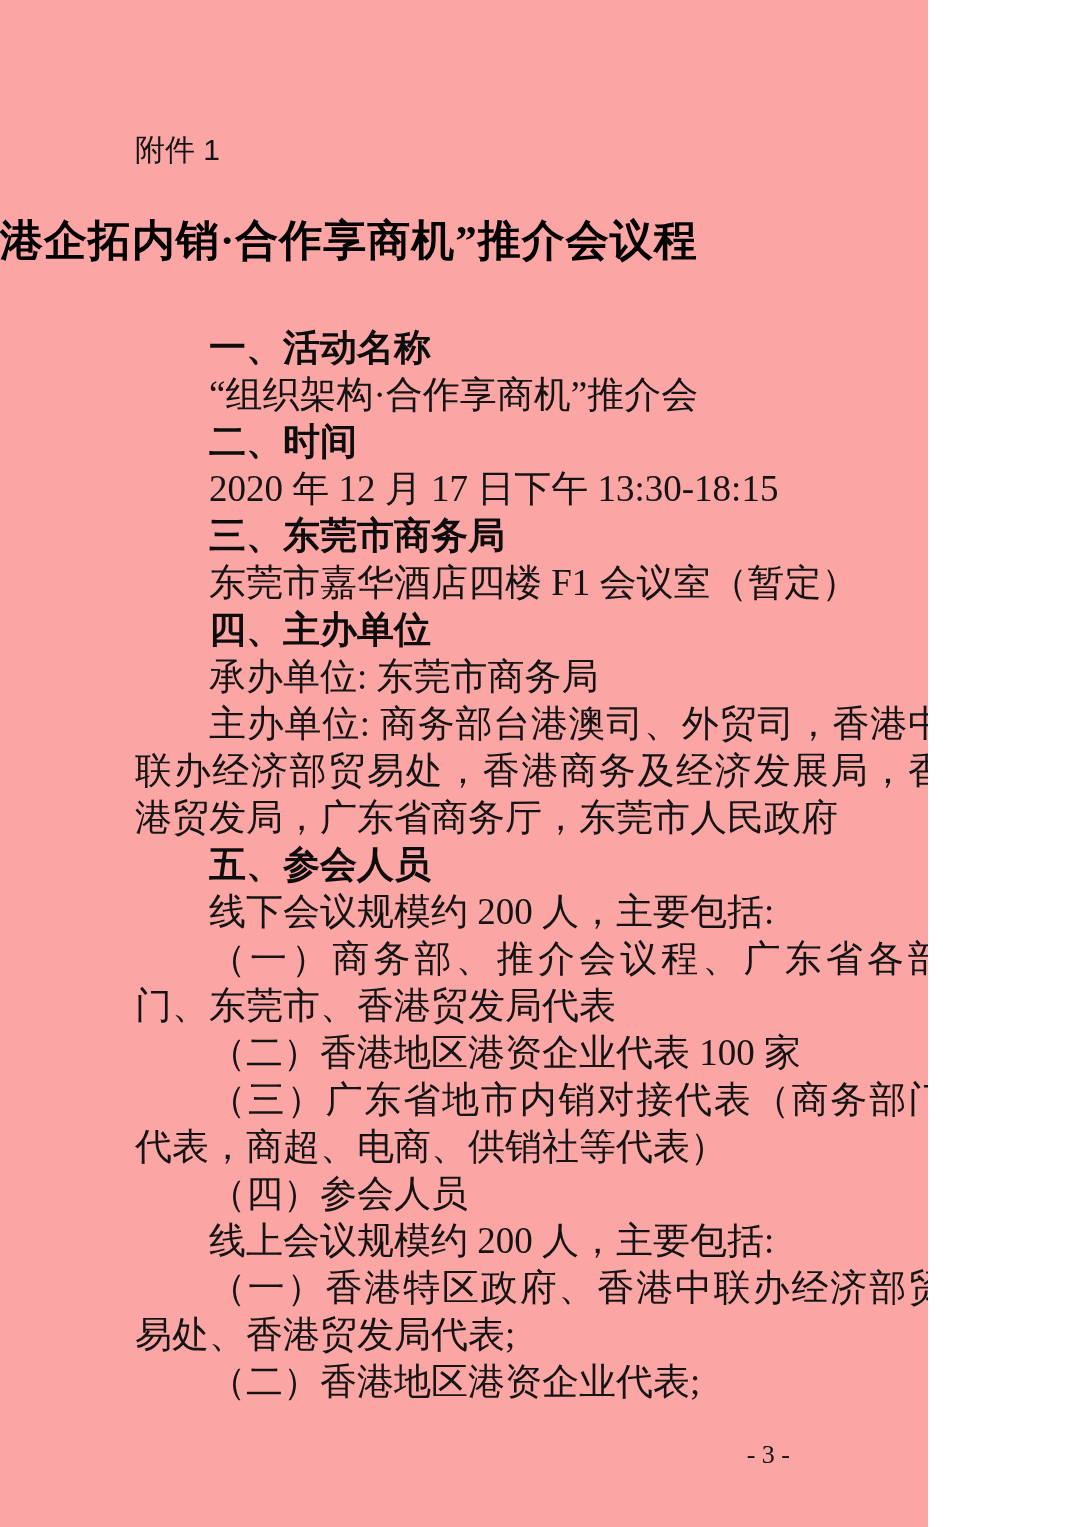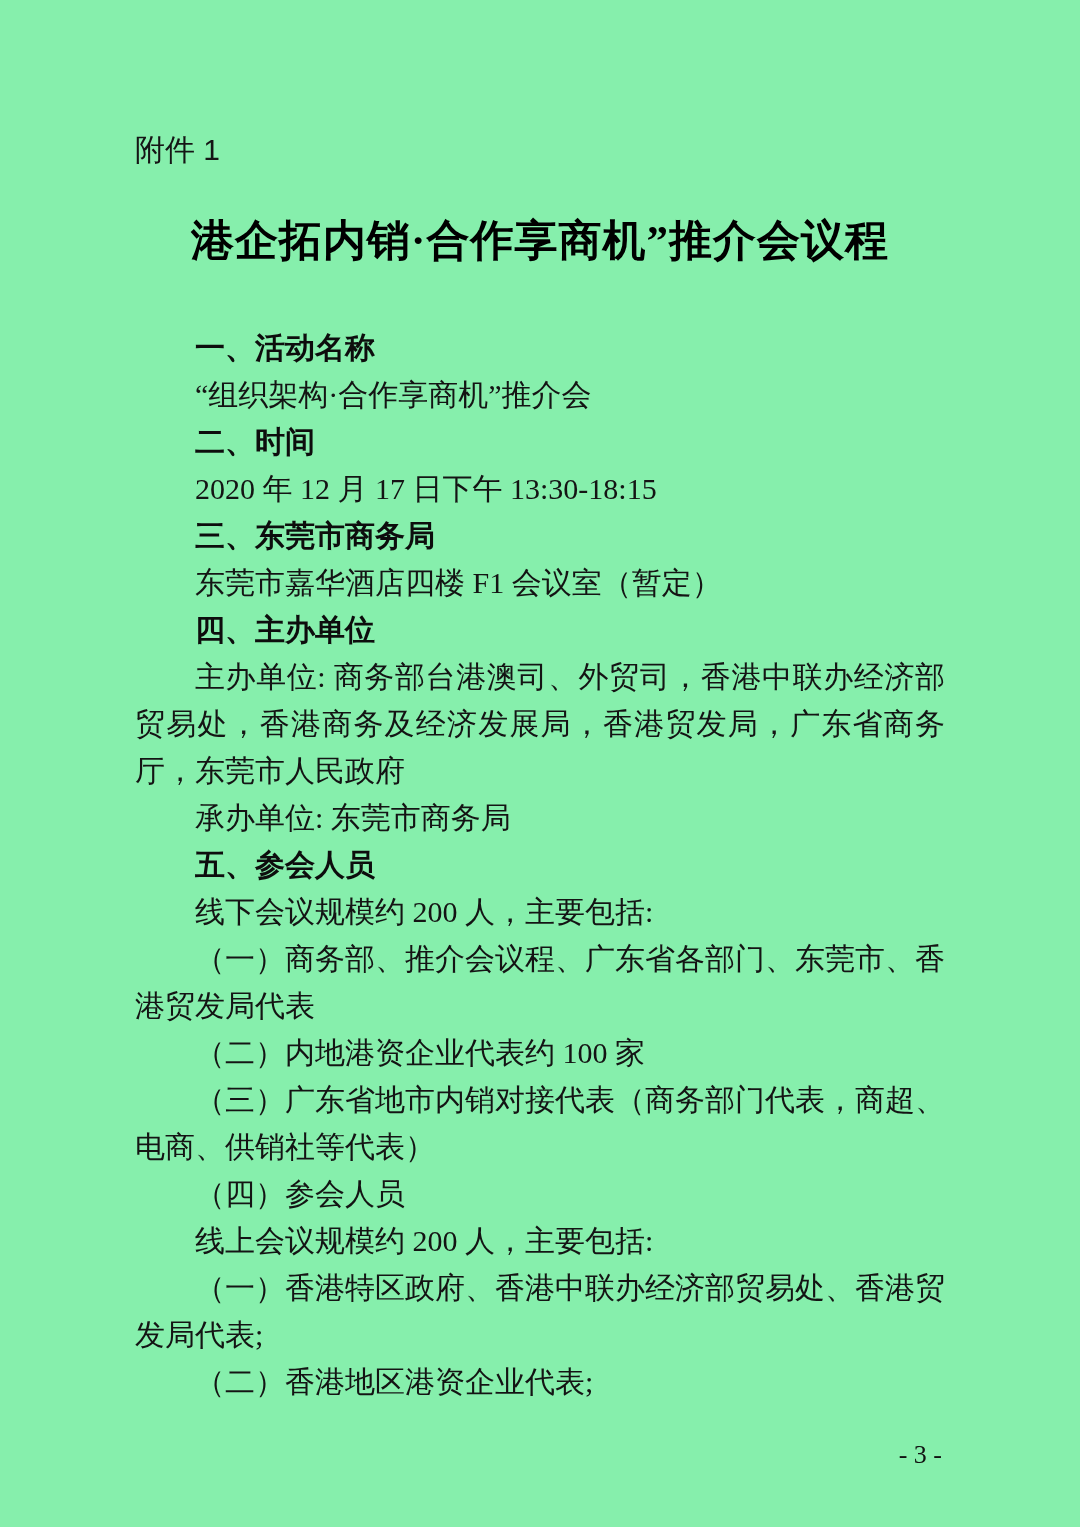--- a/index.html
+++ b/index.html
@@ -4,46 +4,46 @@
 <style>
   * { margin: 0; padding: 0; box-sizing: border-box; }
   html, body { background: #ffffff; }
   body {
     width: 1080px; height: 1527px;
     font-family: "Liberation Serif", "DejaVu Serif", serif;
     color: #000;
   }
   .page {
     position: relative;
-    width: 1080px; height: 1527px;
-    background: #86efac;
+    width: 928px; height: 1527px;
+    background: #fca5a5;
     overflow: hidden;
   }
   .attachment-label {
     position: absolute;
     left: 135px; top: 130px;
     font-family: "Liberation Sans", "DejaVu Sans", sans-serif;
     font-size: 30px;
     color: #151515;
   }
   .doc-title {
     position: absolute;
     left: 0; top: 212px; width: 100%;
-    text-align: center;
+    text-align: left;
     font-family: "Liberation Serif", "DejaVu Serif", serif;
     font-size: 43px;
     font-weight: bold;
     letter-spacing: 1px;
     color: #000;
   }
   .content {
     position: absolute;
     left: 135px; top: 324px;
     width: 810px;
-    font-size: 30px;
+    font-size: 37px;
     line-height: 47px;
     text-align: justify;
     color: #141414;
   }
   .heading {
     font-family: "Liberation Sans", "DejaVu Sans", sans-serif;
     font-weight: bold;
     text-indent: 2em;
     text-align: left;
     color: #0d0d0d;
@@ -72,27 +72,27 @@
     <div class="heading">一、活动名称</div>
     <p class="para">“组织架构·合作享商机”推介会</p>
 
     <div class="heading">二、时间</div>
     <p class="para">2020 年 12 月 17 日下午 13:30-18:15</p>
 
     <div class="heading">三、东莞市商务局</div>
     <p class="para">东莞市嘉华酒店四楼 F1 会议室（暂定）</p>
 
     <div class="heading">四、主办单位</div>
+    <p class="para">承办单位: 东莞市商务局</p>
     <p class="para">主办单位: 商务部台港澳司、外贸司，香港中联办经济部贸易处，香港商务及经济发展局，香港贸发局，广东省商务厅，东莞市人民政府</p>
-    <p class="para">承办单位: 东莞市商务局</p>
 
     <div class="heading">五、参会人员</div>
     <p class="para">线下会议规模约 200 人，主要包括:</p>
     <p class="para">（一）商务部、推介会议程、广东省各部门、东莞市、香港贸发局代表</p>
-    <p class="para">（二）内地港资企业代表约 100 家</p>
+    <p class="para">（二）香港地区港资企业代表 100 家</p>
     <p class="para">（三）广东省地市内销对接代表（商务部门代表，商超、电商、供销社等代表）</p>
     <p class="para">（四）参会人员</p>
     <p class="para">线上会议规模约 200 人，主要包括:</p>
     <p class="para">（一）香港特区政府、香港中联办经济部贸易处、香港贸发局代表;</p>
     <p class="para">（二）香港地区港资企业代表;</p>
 
   </div>
 
   <div class="page-number">- 3 -</div>
 

